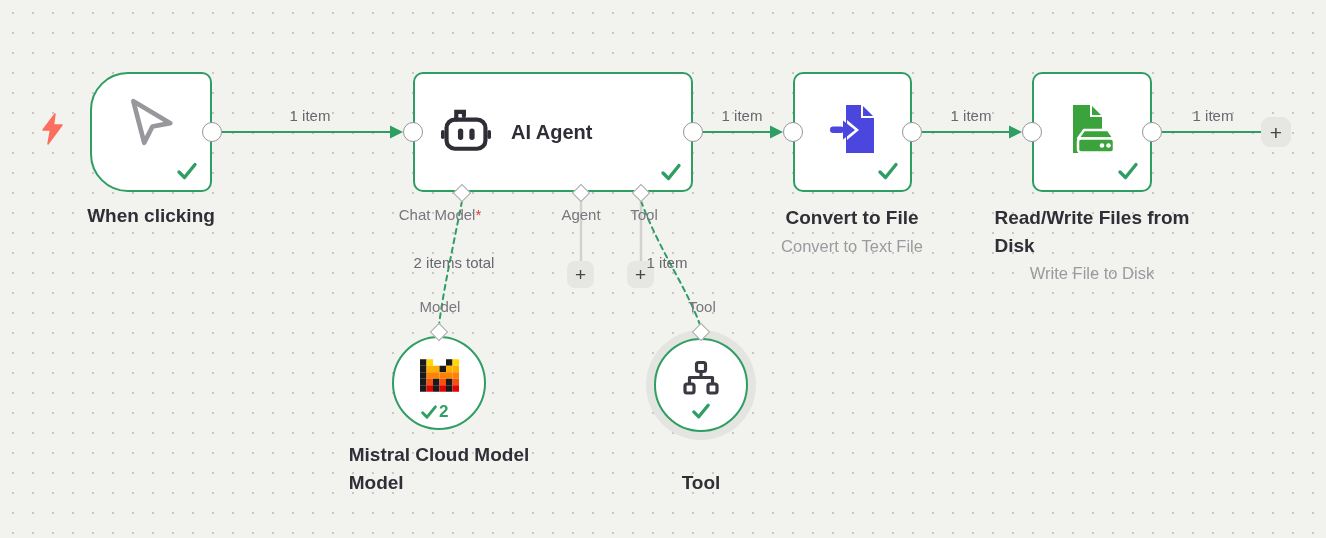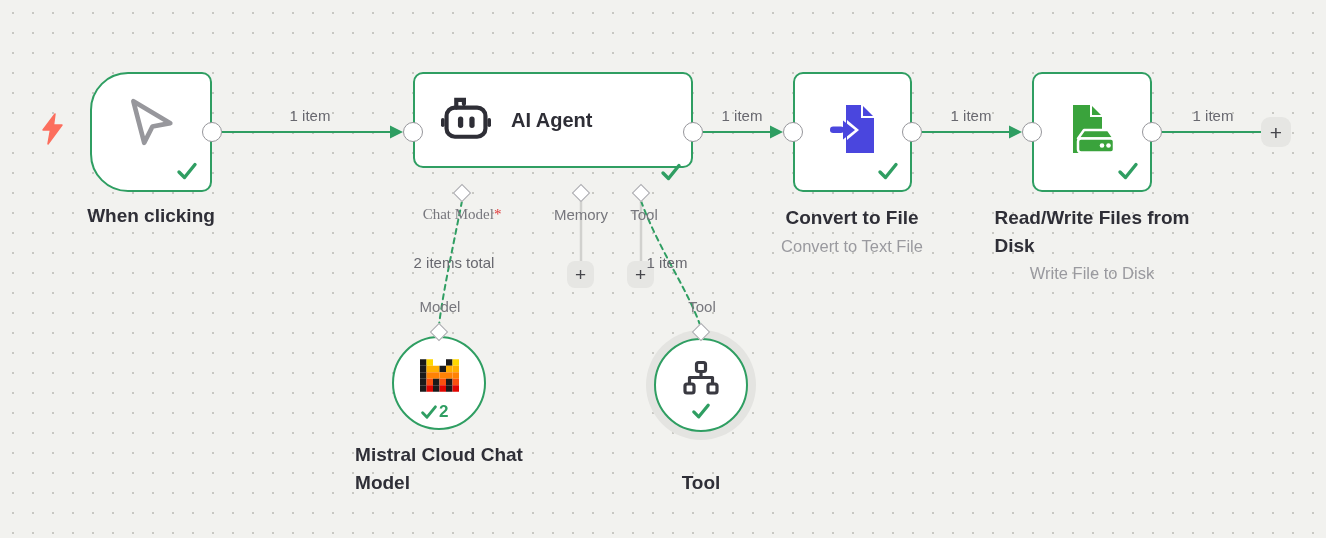--- a/index.html
+++ b/index.html
@@ -6,21 +6,21 @@
   body{font-family:"Liberation Sans","DejaVu Sans",sans-serif;}
   .canvas{
     position:relative;width:1326px;height:538px;overflow:hidden;
     background-color:#f2f2ef;
     background-image:radial-gradient(circle,#c8c8c3 1.1px,transparent 1.3px);
     background-size:20px 20px;background-position:3px 3px;
   }
   .wires{position:absolute;left:0;top:0;z-index:1;}
   .node{position:absolute;background:#fff;border:2px solid #2f9e62;box-sizing:border-box;z-index:2;}
   .node-trigger{left:90px;top:72px;width:122px;height:120px;border-radius:38px 10px 10px 38px;display:flex;align-items:center;justify-content:center;}
-  .node-agent{left:413px;top:72px;width:280px;height:96px;border-radius:10px;display:flex;align-items:center;padding-left:26px;gap:20px;}
+  .node-agent{left:413px;top:72px;width:280px;height:120px;border-radius:10px;display:flex;align-items:center;padding-left:26px;gap:20px;}
   .node-sq{width:119px;height:120px;border-radius:10px;display:flex;align-items:center;justify-content:center;}
   .node-convert{left:793px;top:72px;}
   .node-rw{left:1032px;top:72px;width:120px;}
   .node-circle{width:94px;height:94px;border-radius:50%;display:flex;align-items:center;justify-content:center;}
   .node-mistral{left:392px;top:336px;}
   .node-tool{left:654px;top:338px;box-shadow:0 0 0 8px #e4e4e1;}
   .agent-title{font-size:20px;font-weight:bold;color:#2e2e36;}
   .check{position:absolute;z-index:3;}
   .endpoint{position:absolute;width:20px;height:20px;border-radius:50%;background:#fff;border:1.5px solid #96969b;box-sizing:border-box;transform:translate(-50%,-50%);z-index:4;}
   .diamond{position:absolute;width:13px;height:13px;background:#fff;border:1.5px solid #a9a9ad;box-sizing:border-box;transform:translate(-50%,-50%) rotate(45deg);z-index:4;}
@@ -174,21 +174,21 @@
       </svg>
     </span>
   </div>
   <div class="runcount">
     <svg width="18" height="16" viewBox="0 0 22 20">
         <polyline points="3,11 8.5,16.5 19,3.5" fill="none" stroke="#2f9e62" stroke-width="3.6" stroke-linecap="round" stroke-linejoin="round"></polyline>
       </svg>
     <span>2</span>
   </div>
   <div class="node-title" style="left:439px;top:441px;">
-    <span>Mistral Cloud Chat</span><br>
+    <span>Mistral Cloud Model</span><br>
     <span>Model</span>
   </div>
 
   <div class="node node-circle node-tool">
     <span style="margin-top:-10px;">
       <svg width="42" height="40" viewBox="0 0 40 40" fill="#ffffff" stroke="#393941" stroke-width="3.2" stroke-linejoin="round">
         <path d="M20 13 V19 M8.5 26 V19.5 H31.5 V26" fill="none"></path>
         <rect x="15.5" y="4.5" width="9" height="9" rx="2"></rect>
         <rect x="4" y="26" width="9" height="9" rx="2"></rect>
         <rect x="27" y="26" width="9" height="9" rx="2"></rect>
@@ -212,22 +212,22 @@
   <span class="endpoint" style="left:912px;top:132px;"></span>
   <span class="endpoint" style="left:1032px;top:132px;"></span>
   <span class="endpoint" style="left:1152px;top:132px;"></span>
 
   <span class="diamond" style="left:462px;top:193px;"></span>
   <span class="diamond" style="left:581px;top:193px;"></span>
   <span class="diamond" style="left:641px;top:193px;"></span>
   <span class="diamond" style="left:439px;top:332px;"></span>
   <span class="diamond" style="left:701px;top:332px;"></span>
 
-  <span class="port-label" style="left:462px;top:206px;font-family:Liberation Serif, serif;"><span>Chat Model</span><span class="req">*</span></span>
-  <span class="port-label" style="left:581px;top:206px;">Memory</span>
+  <span class="port-label" style="left:440px;top:206px;"><span>Chat Model</span><span class="req">*</span></span>
+  <span class="port-label" style="left:581px;top:206px;">Agent</span>
   <span class="port-label" style="left:644px;top:206px;">Tool</span>
   <span class="port-label" style="left:440px;top:298px;">Model</span>
   <span class="port-label" style="left:702px;top:298px;">Tool</span>
 
   <span class="edge-label" style="left:310px;top:107px;">1 item</span>
   <span class="edge-label" style="left:742px;top:107px;">1 item</span>
   <span class="edge-label" style="left:971px;top:107px;">1 item</span>
   <span class="edge-label" style="left:1213px;top:107px;">1 item</span>
   <span class="edge-label" style="left:454px;top:254px;">2 items total</span>
   <span class="edge-label" style="left:667px;top:254px;">1 item</span>

